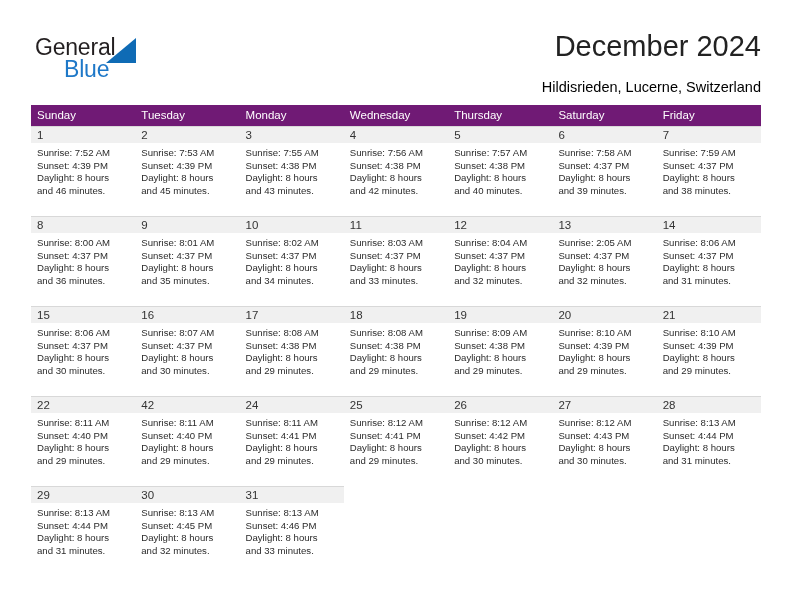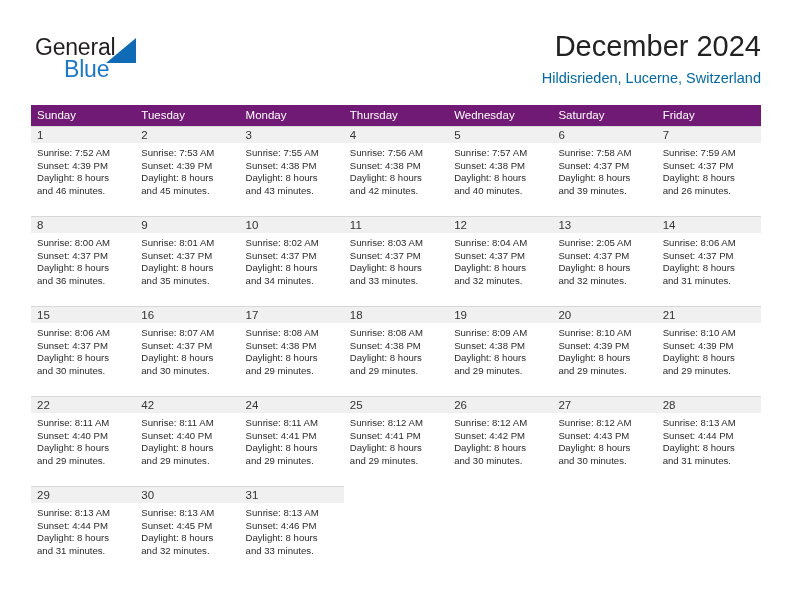--- a/index.html
+++ b/index.html
@@ -70,23 +70,23 @@
     text-align: right;
   }
   .cal-title {
     font-size: 29px;
     color: #222222;
     line-height: 36px;
     white-space: nowrap;
   }
   .cal-subtitle {
     font-size: 14.5px;
-    color: #0369a1;
+    color: #000000;
     line-height: 22px;
-    margin-top: 3px;
+    margin-top: 12px;
     white-space: nowrap;
   }
 
   
   .calendar {
     position: absolute;
     left: 31px;
     top: 105px;
     width: 730px;
   }
@@ -166,22 +166,22 @@
     </div>
 
   </div>
 
   <div class="calendar">
 
     <div class="weekday-row">
       <div class="weekday">Sunday</div>
       <div class="weekday">Tuesday</div>
       <div class="weekday">Monday</div>
+      <div class="weekday">Wednesday</div>
       <div class="weekday">Thursday</div>
-      <div class="weekday">Wednesday</div>
       <div class="weekday">Saturday</div>
       <div class="weekday">Friday</div>
     </div>
 
     <div id="weeks-container">
         <div class="week-row">
           <div class="day-cell filled">
             <div class="daynum-bar">
               <span class="daynum">1</span>
             </div>
@@ -248,21 +248,21 @@
             </div>
           </div>
           <div class="day-cell filled">
             <div class="daynum-bar">
               <span class="daynum">7</span>
             </div>
             <div class="details">
               <div>Sunrise: 7:59 AM</div>
               <div>Sunset: 4:37 PM</div>
               <div>Daylight: 8 hours</div>
-              <div>and 26 minutes.</div>
+              <div>and 38 minutes.</div>
             </div>
           </div>
         </div>
         <div class="week-row">
           <div class="day-cell filled">
             <div class="daynum-bar">
               <span class="daynum">8</span>
             </div>
             <div class="details">
               <div>Sunrise: 8:00 AM</div>

